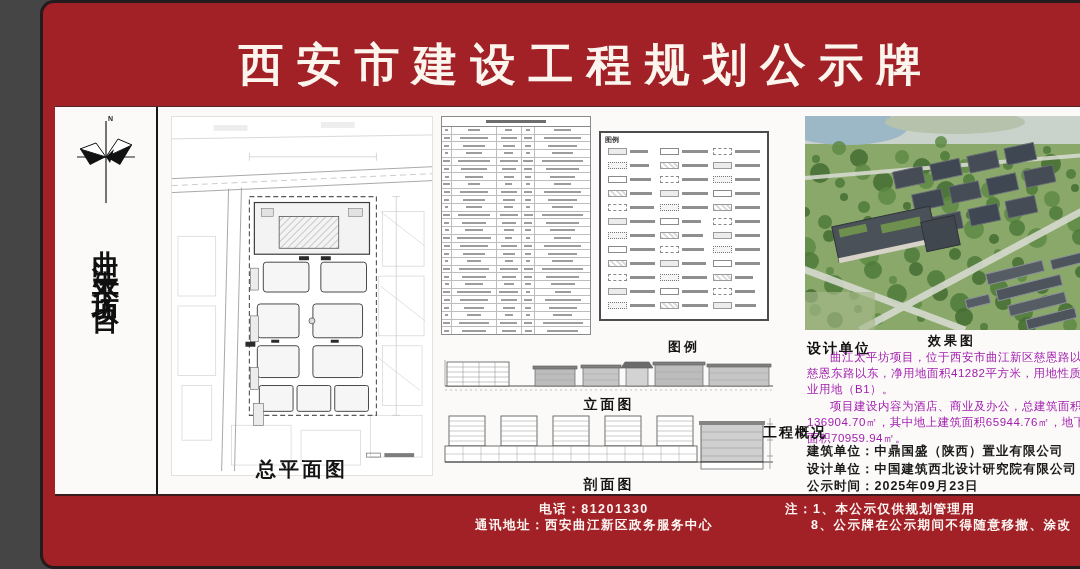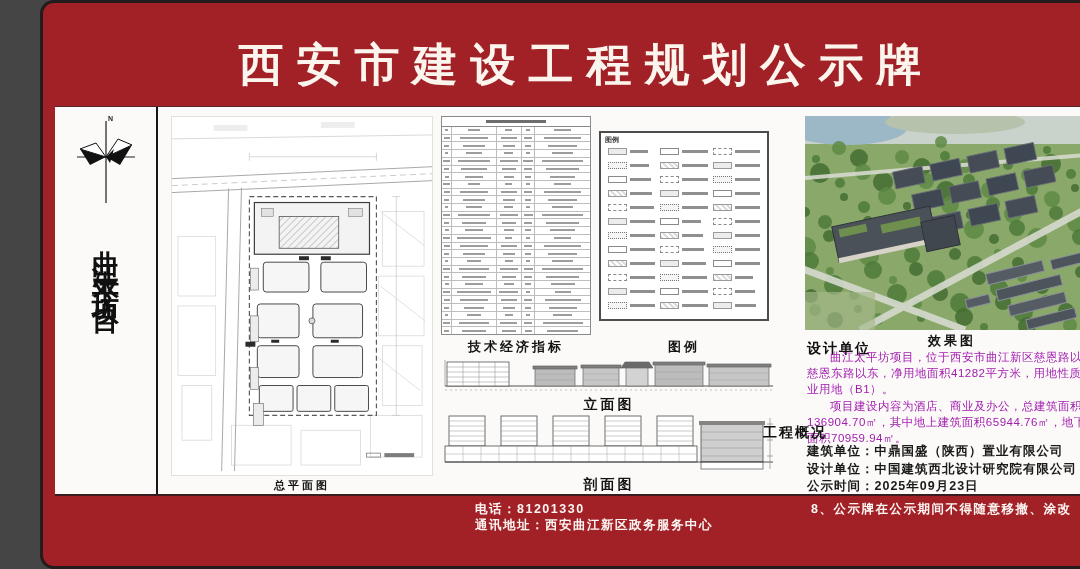--- a/index.html
+++ b/index.html
@@ -14,21 +14,21 @@
   
   .panel{position:absolute;left:12px;top:103px;width:1056px;height:390px;
          background:#fbfaf8;border-top:1px solid #54282b;border-bottom:2px solid #3a1c1f;box-sizing:border-box;}
   
   .sidebar{position:absolute;left:0;top:0;width:103px;height:100%;border-right:2px solid #161616;box-sizing:border-box;}
   .compass{position:absolute;top:6px;left:50%;transform:translateX(-50%);}
   .vname-wrap{position:absolute;top:122px;left:0;width:100%;display:flex;justify-content:center;}
   .vname{writing-mode:vertical-rl;font-weight:700;font-size:27px;letter-spacing:10px;color:#101010;}
   
   .sec-label{position:absolute;font-weight:700;color:#141414;text-align:center;letter-spacing:3px;}
-  .lbl-siteplan{left:116px;top:371px;width:262px;font-size:11px;}
+  .lbl-siteplan{left:116px;top:349px;width:262px;font-size:20px;}
   .lbl-indicators{left:386px;top:231px;width:150px;font-size:13px;}
   .lbl-legend{left:544px;top:231px;width:170px;font-size:13px;}
   .lbl-elevation{left:388px;top:289px;width:332px;font-size:14px;}
   .lbl-section{left:388px;top:369px;width:332px;font-size:14px;}
   .lbl-render{left:750px;top:225px;width:294px;font-size:13px;}
   
   .siteplan{position:absolute;left:116px;top:9px;width:262px;height:360px;background:#ffffff;
             border:1px solid #e3e1de;box-sizing:border-box;}
   
   .tec{position:absolute;left:386px;top:9px;width:150px;height:219px;box-sizing:border-box;
@@ -64,21 +64,21 @@
   .ov-h{position:absolute;left:752px;top:233px;font-size:14px;font-weight:700;color:#111;letter-spacing:2px;}
   .ov-text{position:absolute;left:752px;top:242px;width:304px;color:#a21caf;}
   .ov-text p{margin:0 0 1px 0;font-size:11.5px;line-height:16px;text-indent:2em;letter-spacing:0.5px;}
   .eng-h{position:absolute;left:708px;top:317px;font-size:14px;font-weight:700;color:#111;letter-spacing:2px;}
   .eng-lines{position:absolute;left:752px;top:336px;width:304px;color:#1a1a1a;}
   .eng-lines div{font-size:12.5px;line-height:17.5px;font-weight:600;letter-spacing:1px;}
   
   .footer-supervisor{position:absolute;left:128px;top:505px;color:#f2e6e3;font-size:14.5px;
                      font-weight:600;letter-spacing:2.5px;}
   .footer-contact{position:absolute;left:432px;top:498px;color:#fdf6f3;font-size:12.5px;
-                  line-height:16px;font-weight:600;letter-spacing:1.5px;}
+                  line-height:16px;font-weight:600;letter-spacing:1.5px;text-align:center;}
   .footer-notes{position:absolute;left:742px;top:498px;color:#fdf6f3;font-size:12.5px;
                 line-height:16px;font-weight:600;letter-spacing:1.5px;}
   .footer-notes .n2{padding-left:26px;}
 </style>
 </head>
 <body>
 
 <div class="stage">
   <div class="board">
 
@@ -1052,21 +1052,20 @@
             <rect x="200" y="184" width="58" height="11" fill="#565c63"></rect>
             <rect x="252" y="150" width="34" height="10" fill="#4e545b"></rect>
             <rect x="160" y="168" width="24" height="9" fill="#565c63"></rect>
             <rect x="214" y="202" width="50" height="10" fill="#4e545b"></rect>
           </g>
           <rect x="0" y="176" width="70" height="38" fill="#a6b88a" opacity="0.65"></rect>
         </svg>
       </div>
 
       <div class="sec-label lbl-siteplan">总平面图</div>
-      <div class="sec-label lbl-indicators">技术经济指标</div>
       <div class="sec-label lbl-legend">图例</div>
       <div class="sec-label lbl-elevation">立面图</div>
       <div class="sec-label lbl-section">剖面图</div>
       <div class="sec-label lbl-render">效果图</div>
 
       <div class="ov-h">设计单位</div>
       <div class="ov-text">
         <p>曲江太平坊项目，位于西安市曲江新区慈恩路以南，慈恩东路以东，净用地面积41282平方米，用地性质为商业用地（B1）。</p>
         <p>项目建设内容为酒店、商业及办公，总建筑面积136904.70㎡，其中地上建筑面积65944.76㎡，地下建筑面积70959.94㎡。</p>
       </div>
@@ -1078,17 +1077,18 @@
         <div>公示时间：2025年09月23日</div>
       </div>
 
     </div>
 
     <div class="footer-contact">
       <div>电话：81201330</div>
       <div>通讯地址：西安曲江新区政务服务中心</div>
     </div>
     <div class="footer-notes">
+      <div>注：1、本公示仅供规划管理用</div>
       <div class="n2">8、公示牌在公示期间不得随意移撤、涂改</div>
     </div>
 
   </div>
 </div>
 
 </body></html>

